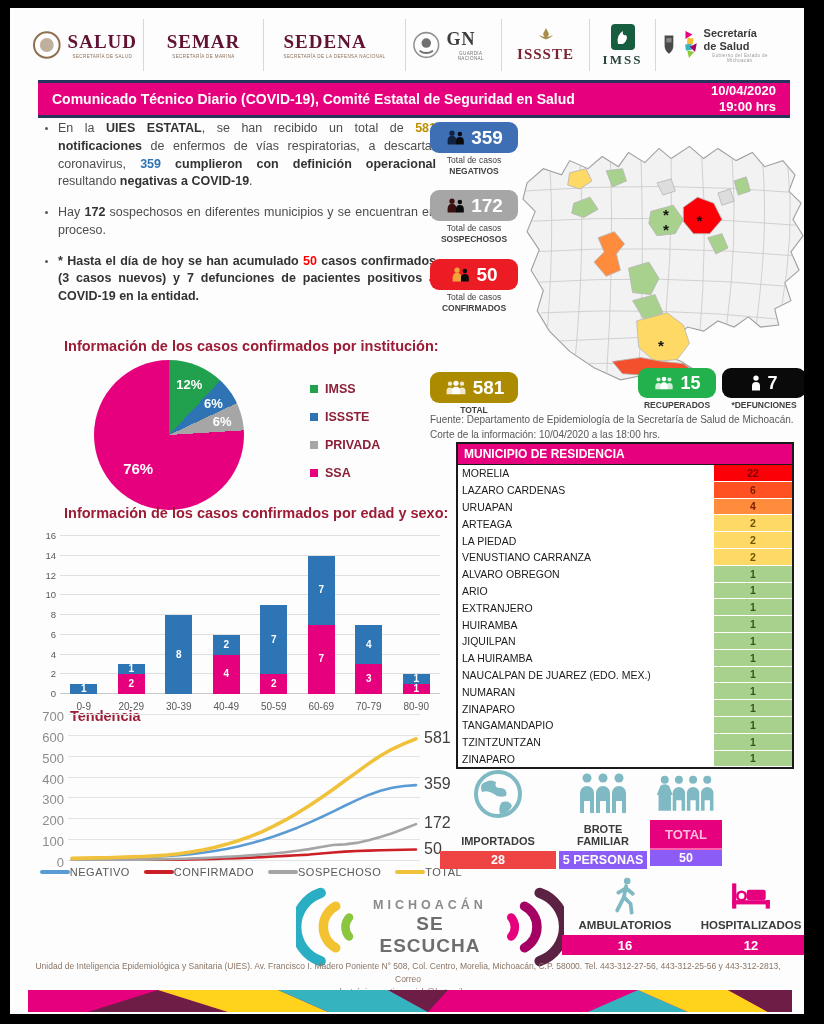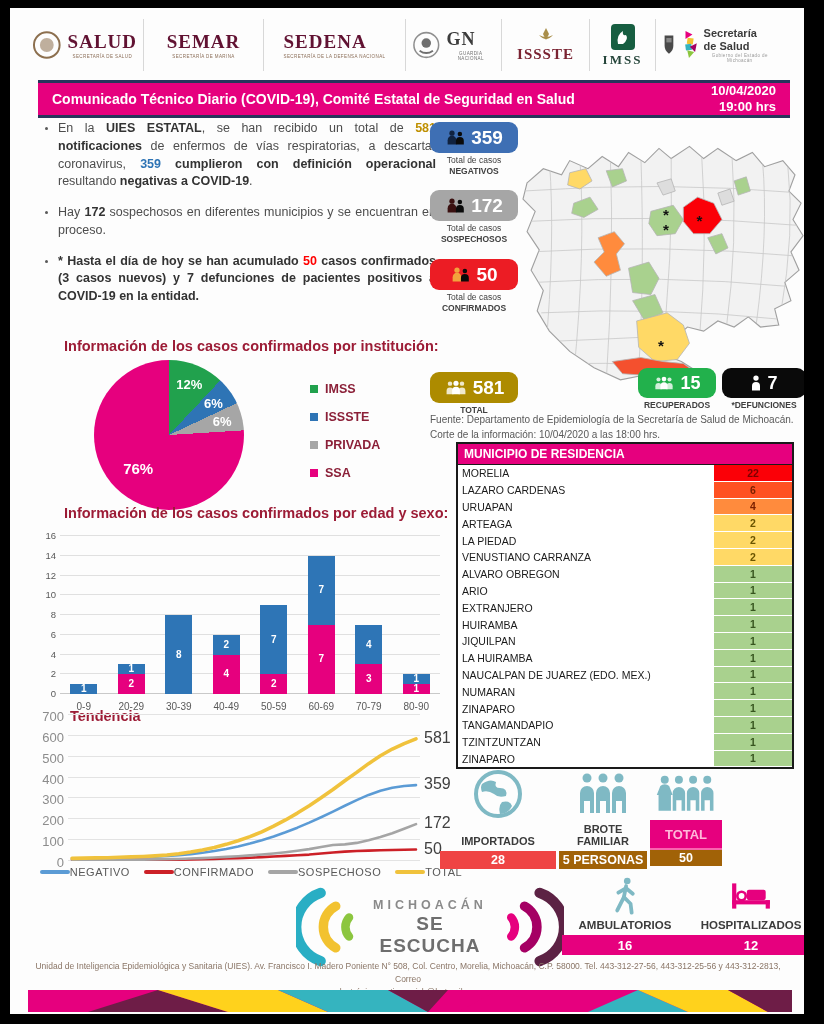--- a/index.html
+++ b/index.html
@@ -78,21 +78,21 @@
   .mapblock{position:absolute;left:498px;top:112px;width:302px;height:294px;}
   .map-title{text-align:center;font-size:13px;}
   .fuente{position:absolute;left:420px;top:404px;width:384px;font-size:10px;color:#595959;line-height:1.5;}
 
   
   .trans{position:absolute;left:430px;top:760px;width:374px;display:flex;gap:3px;}
   .trans-col{display:flex;flex-direction:column;align-items:center;}
   .trans-label{font-size:11px;font-weight:bold;color:#3b3b3b;text-align:center;line-height:1.15;display:flex;align-items:flex-end;justify-content:center;}
   .trans-bar{width:100%;height:18px;display:flex;align-items:center;justify-content:center;color:#fff;font-weight:bold;font-size:12.5px;margin-top:3px;}
   .teal-bar{background:#ef4444;}
-  .pink-bar{background:#a16207;}
+  .pink-bar{background:#8b5cf6;}
   .total-box{width:100%;background:#e6007e;color:#ffb9da;font-weight:bold;font-size:13px;text-align:center;display:flex;align-items:center;justify-content:center;}
 
   
   .escucha{position:absolute;left:286px;top:876px;width:268px;height:86px;display:flex;align-items:center;justify-content:center;gap:4px;}
   .esc-text{text-align:center;}
   .esc-l1{font-size:12.5px;letter-spacing:4px;color:#8a8a8a;font-weight:bold;}
   .esc-l2{font-size:19px;letter-spacing:1px;color:#6e6e6e;font-weight:bold;margin-top:1px;}
 
   
   .atencion{position:absolute;left:552px;top:868px;width:252px;}

